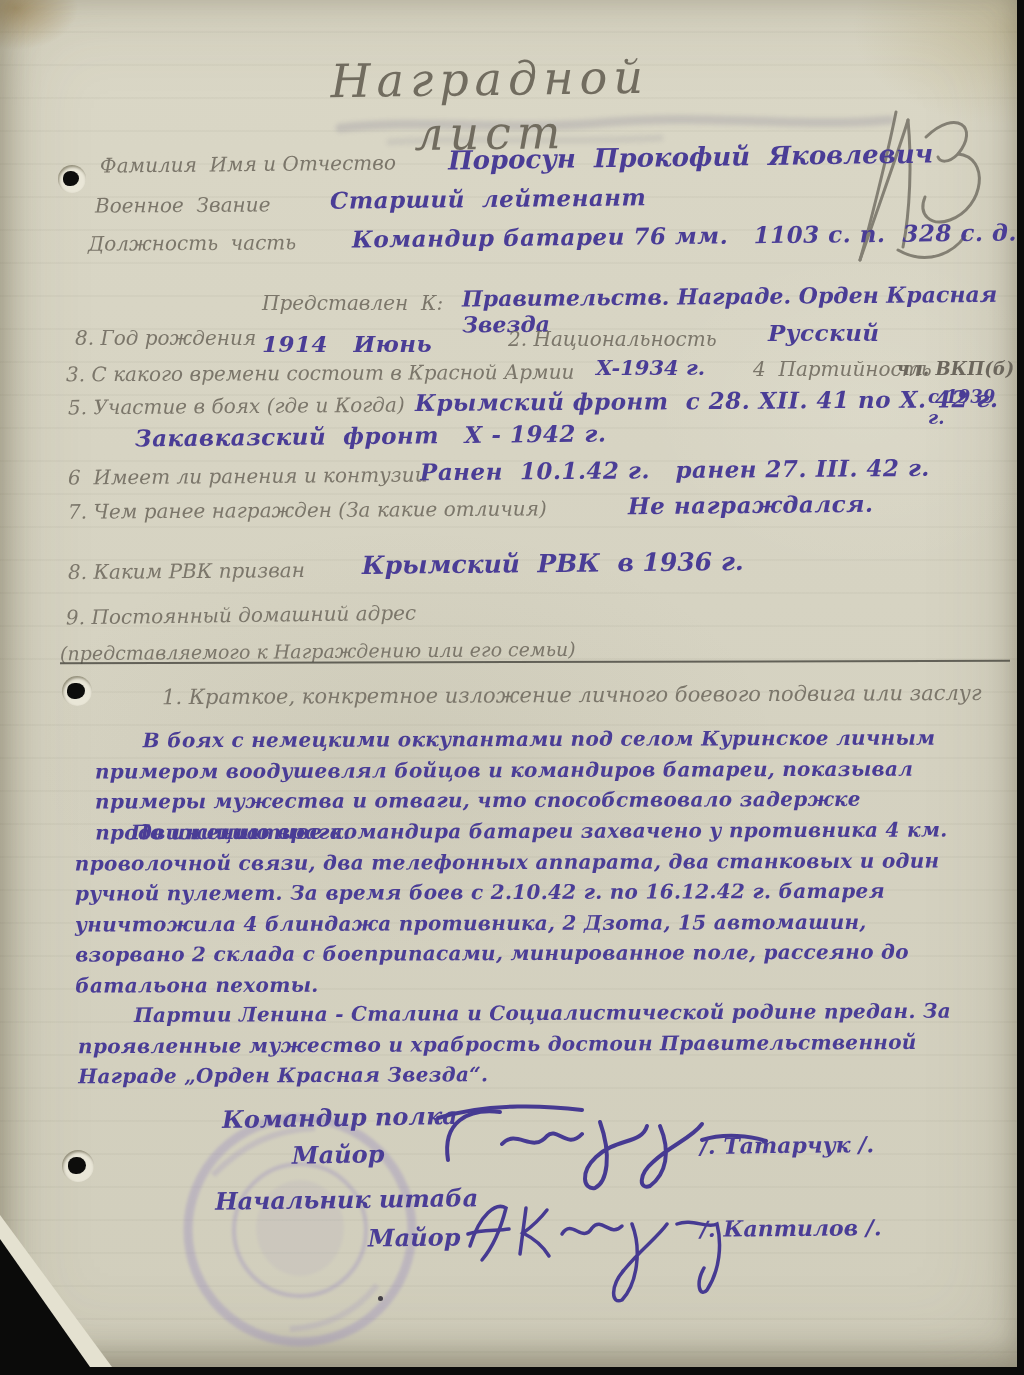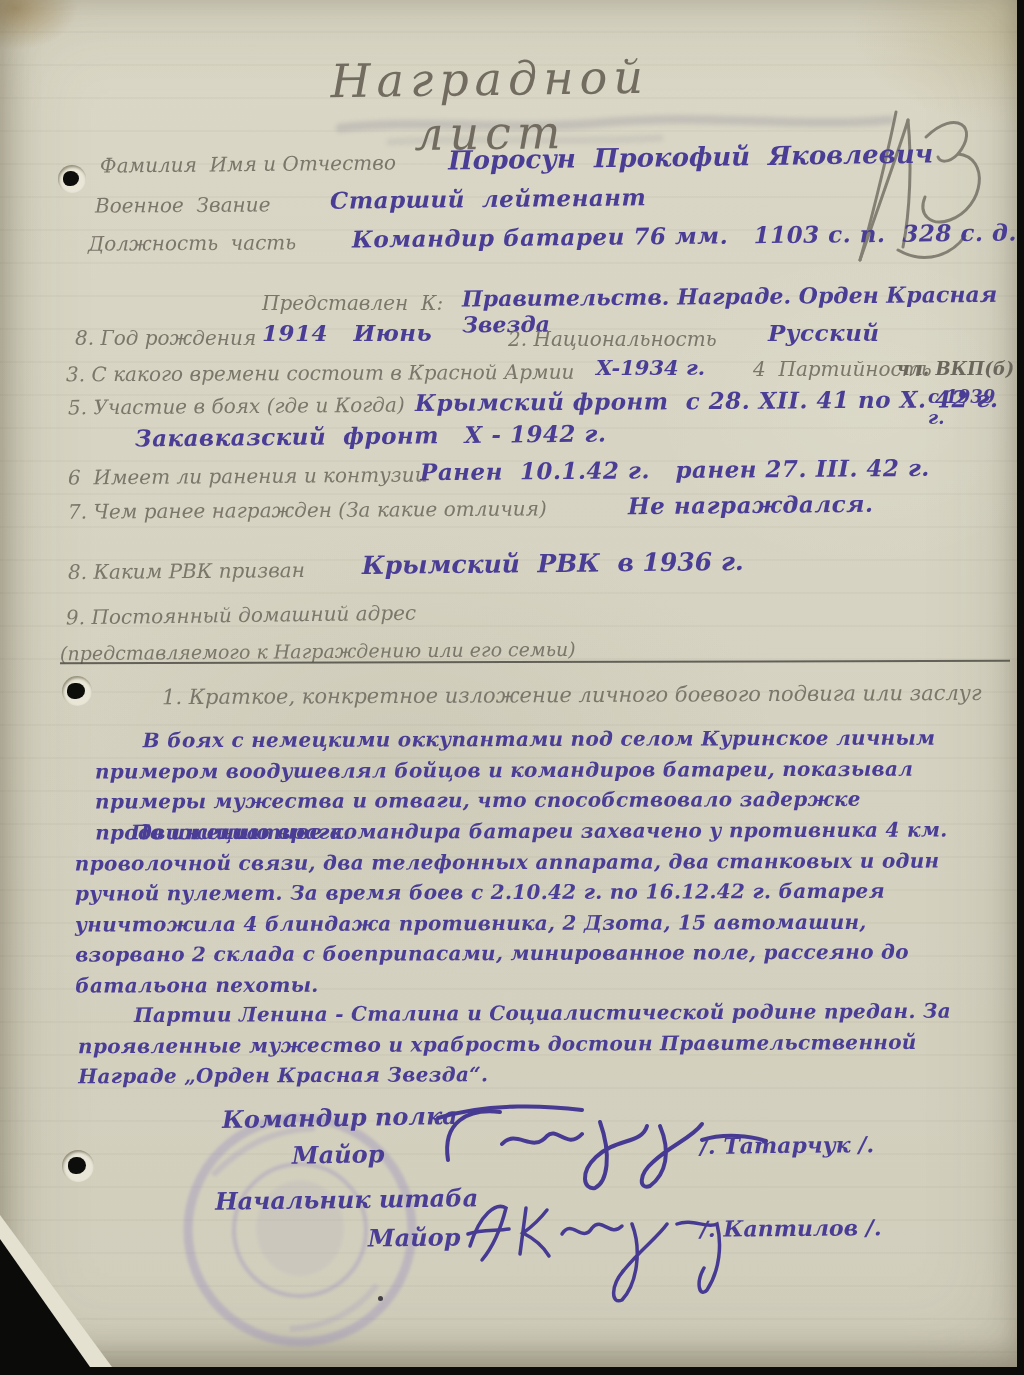--- a/index.html
+++ b/index.html
@@ -67,21 +67,21 @@
   <span class="hw pencil lbl" style="left:95px;top:193px;transform:rotate(-.4deg);">Военное  Звание</span>
   <span class="hw ink val" style="left:330px;top:185px;transform:rotate(-.6deg);">Старший  лейтенант</span>
 
   <span class="hw pencil lbl" style="left:88px;top:231px;transform:rotate(-.4deg);">Должность  часть</span>
   <span class="hw ink val" style="left:352px;top:222px;transform:rotate(-.6deg);">Командир батареи 76 мм.   1103 с. п.  328 с. д.</span>
 
   <span class="hw pencil lbl" style="left:262px;top:291px;text-align:right;">Представлен  К:</span>
   <span class="hw ink" style="left:462px;top:283px;font-size:22px;transform:rotate(-.5deg);">Правительств. Награде. Орден Красная Звезда</span>
 
   <span class="hw pencil lbl" style="left:75px;top:326px;">8. Год рождения</span>
-  <span class="hw ink val" style="left:262px;top:319px;">1914   Июнь</span>
+  <span class="hw ink val" style="left:262px;top:330px;">1914   Июнь</span>
   <span class="hw pencil lbl" style="left:508px;top:327px;">2. Национальность</span>
   <span class="hw ink val" style="left:768px;top:319px;">Русский</span>
 
   <span class="hw pencil lbl" style="left:66px;top:361px;transform:rotate(-.3deg);">3. С какого времени состоит в Красной Армии</span>
   <span class="hw ink" style="left:596px;top:355px;font-size:21px;">X-1934 г.</span>
   <span class="hw pencil lbl" style="left:753px;top:357px;">4  Партийность</span>
   <span class="hw pencil" style="left:897px;top:358px;font-size:18px;font-weight:bold;color:#6b665c;">чл. ВКП(б)</span>
   <span class="hw ink" style="left:928px;top:386px;font-size:18px;">с 1939 г.</span>
 
   <span class="hw pencil lbl" style="left:68px;top:394px;transform:rotate(-.5deg);">5. Участие в боях (где и Когда)</span>

